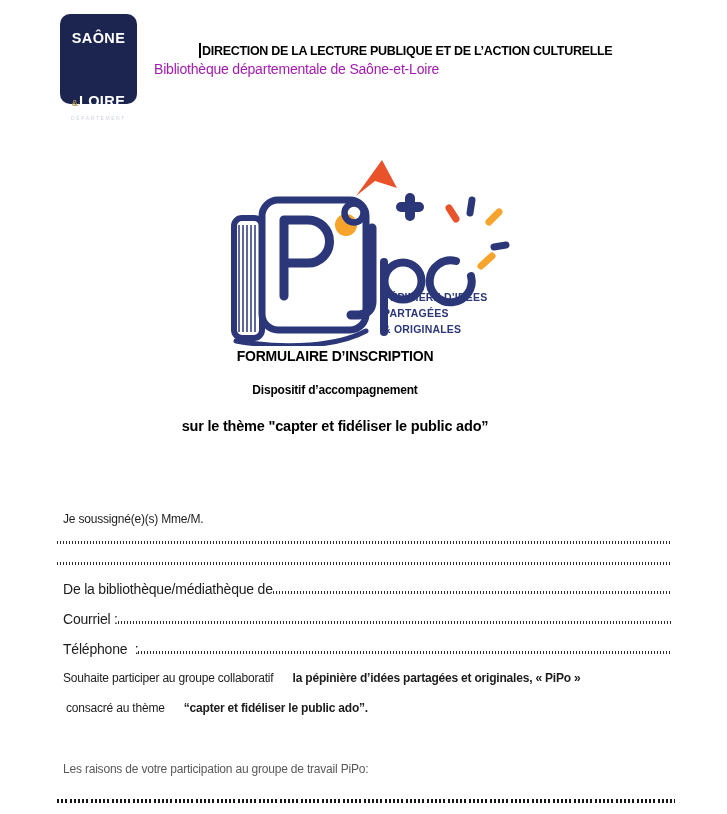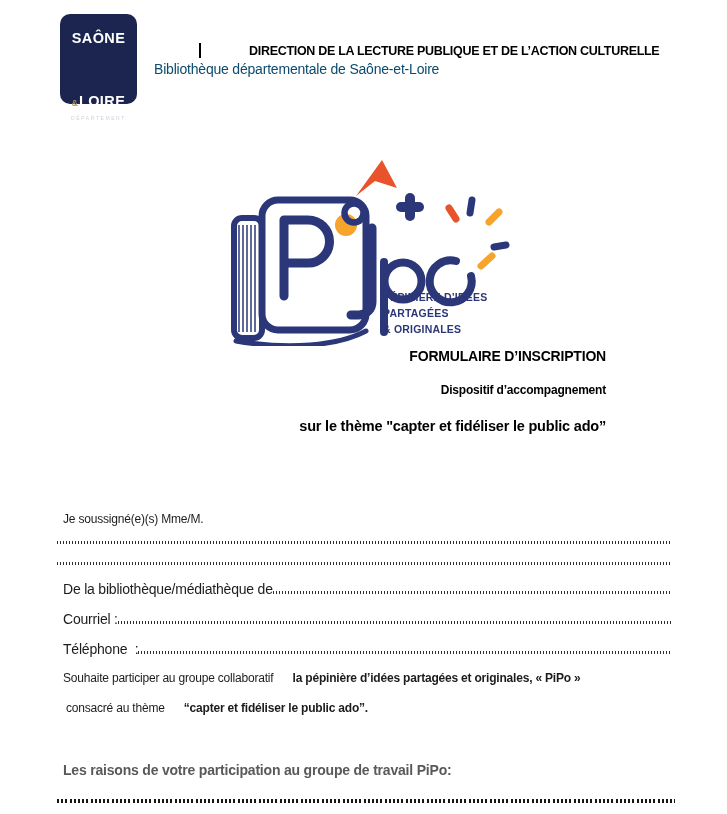--- a/index.html
+++ b/index.html
@@ -22,34 +22,34 @@
   }
   .dept-pin{width:34px;height:32px;display:block;}
   .dl-saone{color:#fff;font-weight:bold;font-size:14.5px;letter-spacing:.4px;line-height:15px;margin-top:12px;}
   .dl-row{display:flex;align-items:baseline;line-height:15px;}
   .dl-amp{color:var(--gold);font-size:8.5px;font-weight:bold;margin-right:1px;}
   .dl-loire{color:#fff;font-weight:bold;font-size:14.5px;letter-spacing:.4px;margin-top:48px;}
   .dl-dept{color:#cfd3e0;font-size:5px;letter-spacing:1.6px;margin-top:4px;}
   
   .hdr-title{
     position:absolute; left:199px; top:43px; font-weight:bold; font-size:12.5px;
-    letter-spacing:-.3px; color:#000; white-space:nowrap; display:flex; align-items:center;gap:47px;
+    letter-spacing:-.3px; color:#000; white-space:nowrap; display:flex; align-items:center;
   }
   .caret{display:inline-block;width:2px;height:15px;background:#000;margin-right:1px;}
   .hdr-sub{
     position:absolute; left:154px; top:61px; font-size:14px; letter-spacing:-.2px;
-    color:#0c4a6e; white-space:nowrap;
+    color:#a21caf; white-space:nowrap;
   }
   
   .pipo{position:absolute; left:222px; top:150px;}
   .nv{stroke:var(--navy); fill:none; stroke-linecap:round; stroke-linejoin:round;}
   .pipo text{fill:var(--navy); font-family:"Liberation Sans","DejaVu Sans",sans-serif;
     font-weight:bold; font-size:10.5px; letter-spacing:.2px;}
   
-  .hd{position:absolute; left:0; width:606px; text-align:right; font-weight:bold; color:#000;
+  .hd{position:absolute; left:0; width:670px; text-align:center; font-weight:bold; color:#000;
       letter-spacing:-.2px;}
   .hd1{top:348px; font-size:14px;}
   .hd2{top:383px; font-size:12px;}
   .hd3{top:418px; font-size:14.5px;}
   
   .line{position:absolute; left:63px; font-size:12px; letter-spacing:-.2px; color:var(--ink);
         white-space:pre-wrap;}
   .line b{font-weight:bold;padding-left:16px;}
   .dotline{
     position:absolute; left:57px; width:615px; height:2.6px;
@@ -58,21 +58,21 @@
   .dotline.bold{
     height:4px; width:618px;
     background-image:repeating-linear-gradient(to right,#151515 0 2px,transparent 2px 4.2px);
   }
   .row{position:absolute; left:63px; width:609px; display:flex; align-items:baseline;text-align:center;}
   .row .lbl{font-size:14px; letter-spacing:-.2px; white-space:pre-wrap; flex:0 0 auto;}
   .row .dots{
     flex:1 1 auto; align-self:flex-end; margin-bottom:3px; height:2.6px;
     background-image:repeating-linear-gradient(to right,#2e2e2e 0 1.3px,transparent 1.3px 3px);
   }
-  .reasons{position:absolute; left:63px; top:762px; font-size:14px; font-weight:bold;
+  .reasons{position:absolute; left:63px; top:762px; font-size:12px; font-weight:normal;
            letter-spacing:-.2px; color:var(--muted); white-space:pre-wrap;}
 </style>
 </head>
 <body>
 
 <div class="page">
 
   <div class="dept-logo">
     <svg class="dept-pin" viewBox="0 0 34 32">
       <circle cx="17" cy="14" r="10.5" fill="none" stroke="var(--gold)" stroke-width="2.2"></circle>

